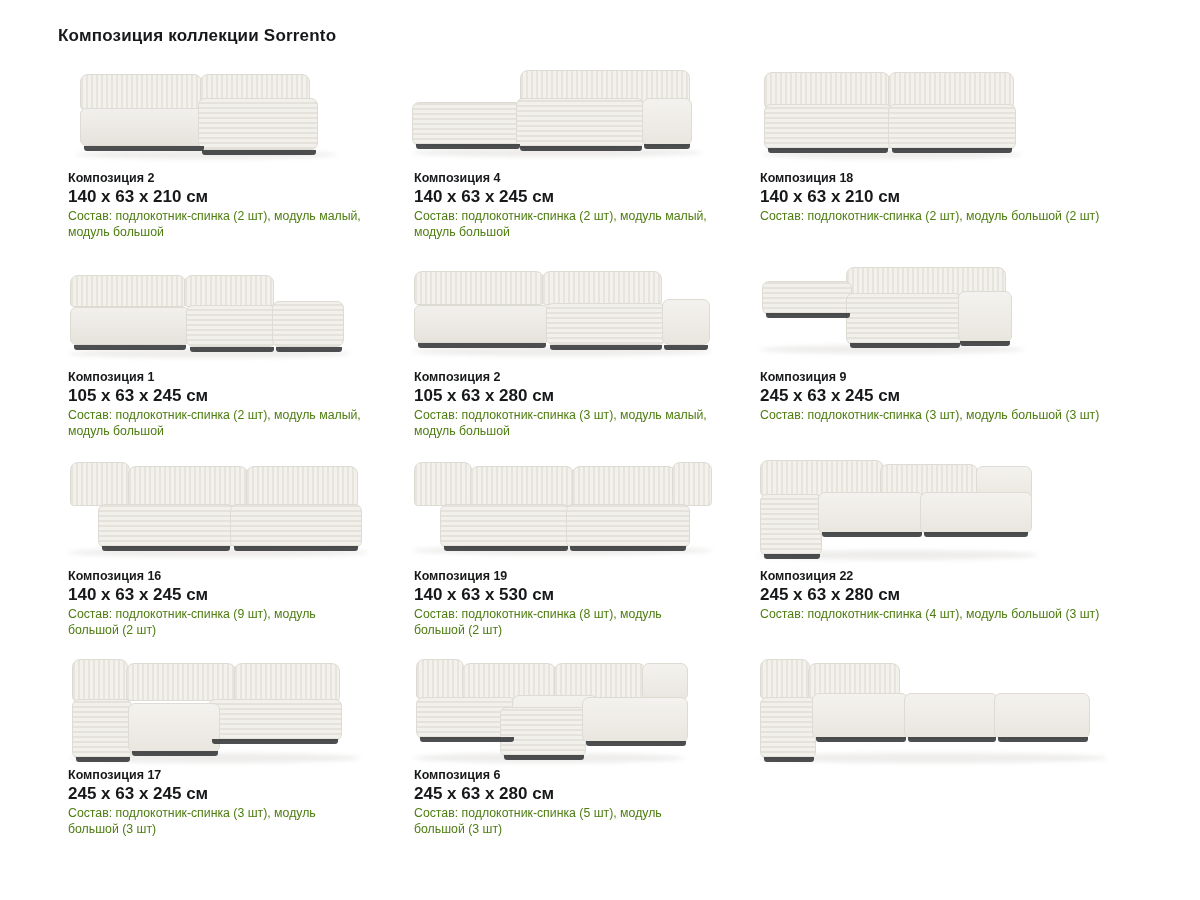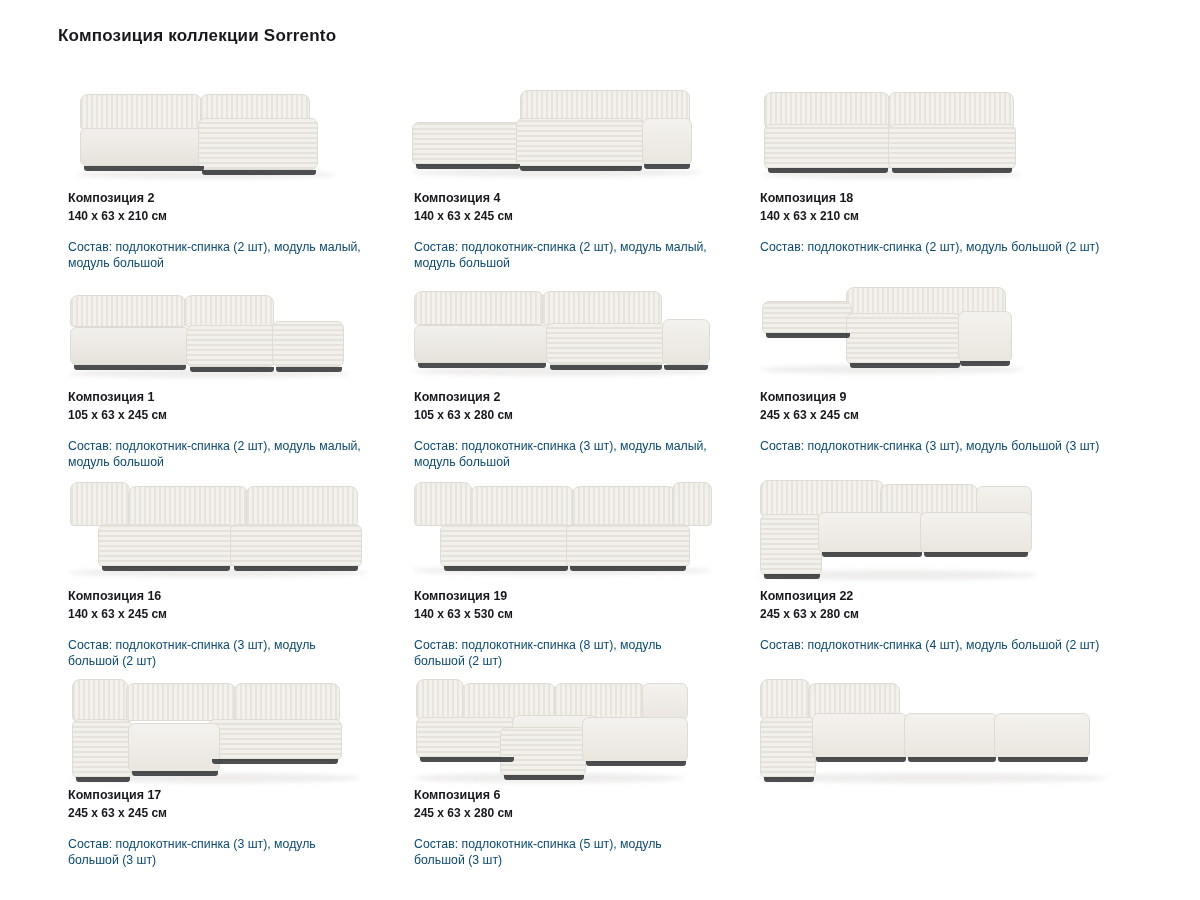--- a/index.html
+++ b/index.html
@@ -25,21 +25,21 @@
     left: 58px;
     top: 26px;
     font-size: 17px;
     font-weight: bold;
     letter-spacing: 0.2px;
     color: #16181a;
   }
   .grid {
     position: absolute;
     left: 48px;
-    top: 78px;
+    top: 58px;
     width: 1112px;
     display: grid;
     grid-template-columns: 340px 340px 420px;
     column-gap: 6px;
     row-gap: 0px;
   }
   .cell {
     position: relative;
     box-sizing: border-box;
     height: 199px;
@@ -53,31 +53,31 @@
   .caption {
     padding-left: 10px;
   }
   .cap-name {
     font-size: 12.5px;
     font-weight: bold;
     color: #16181a;
     line-height: 17px;
   }
   .cap-size {
-    font-size: 12px;
+    font-size: 17px;
     font-weight: bold;
     color: #16181a;
     line-height: 17px;
     margin-top: 1px;
   }
   .cap-comp {
     font-size: 12.3px;
-    color: #0c4a6e;
+    color: #4d7c0f;
     line-height: 16px;
-    margin-top: 14px;
+    margin-top: 3px;
     max-width: 300px;
   }
   .cell.wide .cap-comp {
     max-width: 400px;
   }
   
   .sofa {
     position: absolute;
     left: 0;
     top: 0;
@@ -265,21 +265,21 @@
           <div class="mod cord back" style="left:188px; top:10px; width:112px; height:40px;"></div>
           <div class="mod cordv" style="left:40px; top:48px; width:136px; height:44px;"></div>
           <div class="mod cordv" style="left:172px; top:48px; width:132px; height:44px;"></div>
           <div class="foot" style="left:44px; top:90px; width:128px;"></div>
           <div class="foot" style="left:176px; top:90px; width:124px;"></div>
         </div>
       </div>
       <div class="caption">
         <div class="cap-name">Композиция 16</div>
         <div class="cap-size">140 x 63 x 245 см</div>
-        <div class="cap-comp">Состав: подлокотник-спинка (3 шт), модуль большой (2 шт)</div>
+        <div class="cap-comp">Состав: подлокотник-спинка (9 шт), модуль большой (2 шт)</div>
       </div>
     </div>
 
     <div class="cell">
       <div class="fig">
         <div class="sofa">
           <div class="shadow" style="left:8px; top:90px; width:300px; height:9px;"></div>
           <div class="mod cord back" style="left:10px; top:6px; width:58px; height:44px;"></div>
           <div class="mod cord back" style="left:66px; top:10px; width:104px; height:40px;"></div>
           <div class="mod cord back" style="left:168px; top:10px; width:104px; height:40px;"></div>
@@ -308,21 +308,21 @@
           <div class="mod plain" style="left:68px; top:36px; width:106px; height:42px;"></div>
           <div class="mod plain" style="left:170px; top:36px; width:112px; height:42px;"></div>
           <div class="foot" style="left:14px; top:98px; width:56px;"></div>
           <div class="foot" style="left:72px; top:76px; width:100px;"></div>
           <div class="foot" style="left:174px; top:76px; width:104px;"></div>
         </div>
       </div>
       <div class="caption">
         <div class="cap-name">Композиция 22</div>
         <div class="cap-size">245 x 63 x 280 см</div>
-        <div class="cap-comp">Состав: подлокотник-спинка (4 шт), модуль большой (2 шт)</div>
+        <div class="cap-comp">Состав: подлокотник-спинка (4 шт), модуль большой (3 шт)</div>
       </div>
     </div>
 
     <div class="cell">
       <div class="fig">
         <div class="sofa">
           <div class="shadow" style="left:12px; top:98px; width:290px; height:10px;"></div>
           <div class="mod cord back" style="left:14px; top:4px; width:56px; height:42px;"></div>
           <div class="mod cord back" style="left:68px; top:8px; width:110px; height:38px;"></div>
           <div class="mod cord back" style="left:176px; top:8px; width:106px; height:38px;"></div>

